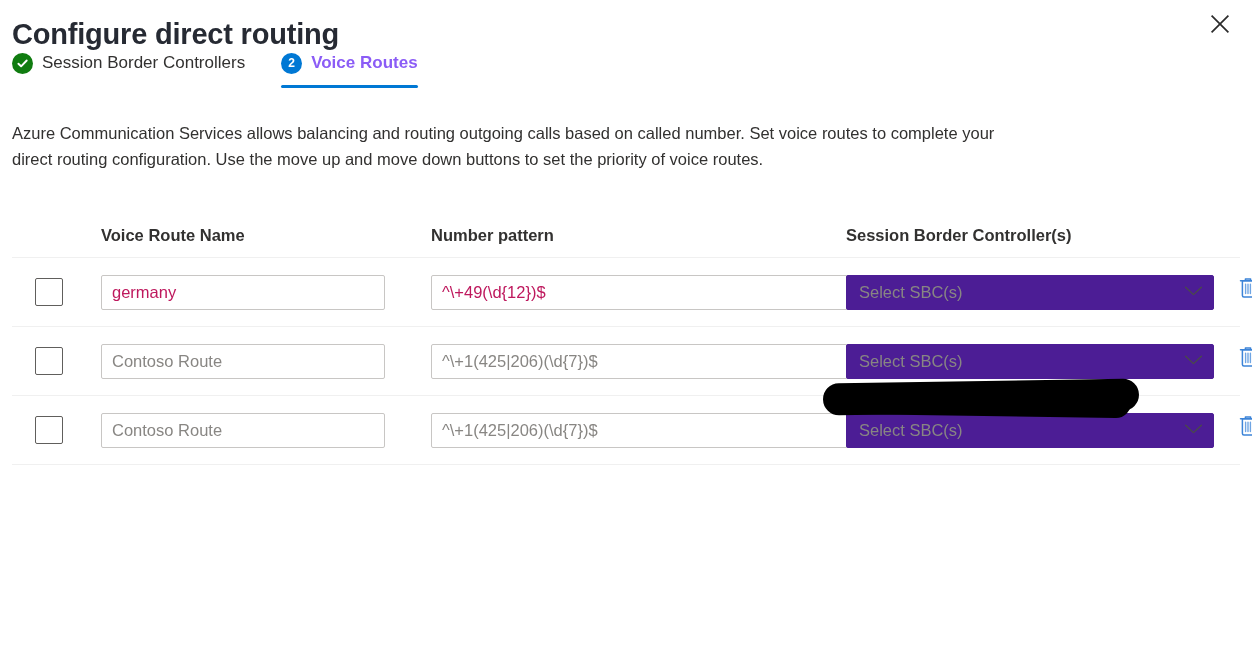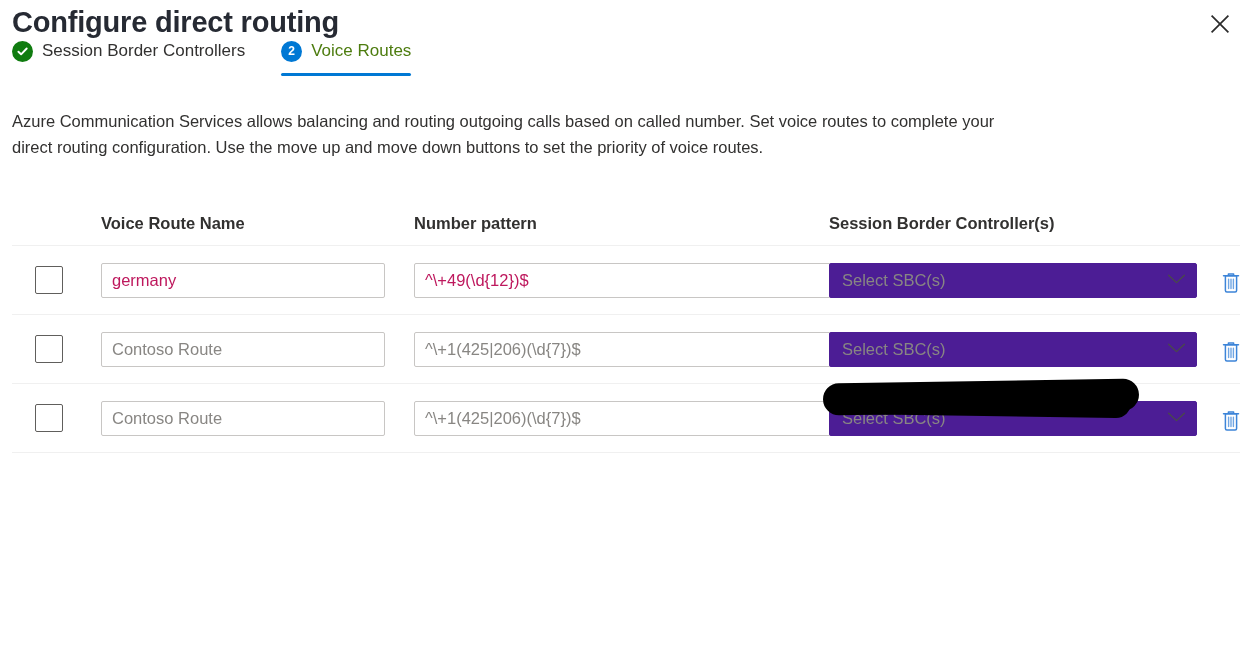--- a/index.html
+++ b/index.html
@@ -13,21 +13,21 @@
     height: 658px;
     font-family: "Liberation Sans", sans-serif;
     color: #323130;
     overflow: hidden;
     position: relative;
   }
 
   
   .panel-header {
     position: relative;
-    padding: 4px 12px 0 12px;
+    padding: 16px 12px 0 12px;
   }
   .panel-title {
     font-size: 29px;
     font-weight: bold;
     color: #262a33;
     letter-spacing: -0.2px;
     line-height: 36px;
     margin: 0;
     padding: 0;
   }
@@ -64,22 +64,22 @@
     border: none;
     background: transparent;
   }
   .tab-label {
     font-size: 17px;
     color: #323130;
     line-height: 22px;
     white-space: nowrap;
   }
   .tab.active .tab-label {
-    font-weight: normal;
-    color: #4d7c0f;
+    font-weight: bold;
+    color: #8b5cf6;
   }
   .tab.active::after {
     content: "";
     position: absolute;
     left: 0;
     right: 0;
     bottom: 0;
     height: 3px;
     background: #0078d4;
     border-radius: 2px;
@@ -137,25 +137,26 @@
     align-items: center;
     padding-left: 23px;
   }
   .col-name {
     width: 313px;
     flex: 0 0 313px;
   }
   .col-pattern {
     width: 415px;
     flex: 0 0 415px;
+    margin-left: 17px;
   }
   .col-sbc {
     flex: 1 1 auto;
     display: flex;
-    align-items: flex-end;
+    align-items: flex-start;
     gap: 22px;
   }
   .col-header-text {
     font-size: 16.5px;
     font-weight: bold;
     color: #323130;
     line-height: 20px;
   }
 
   .checkbox {

